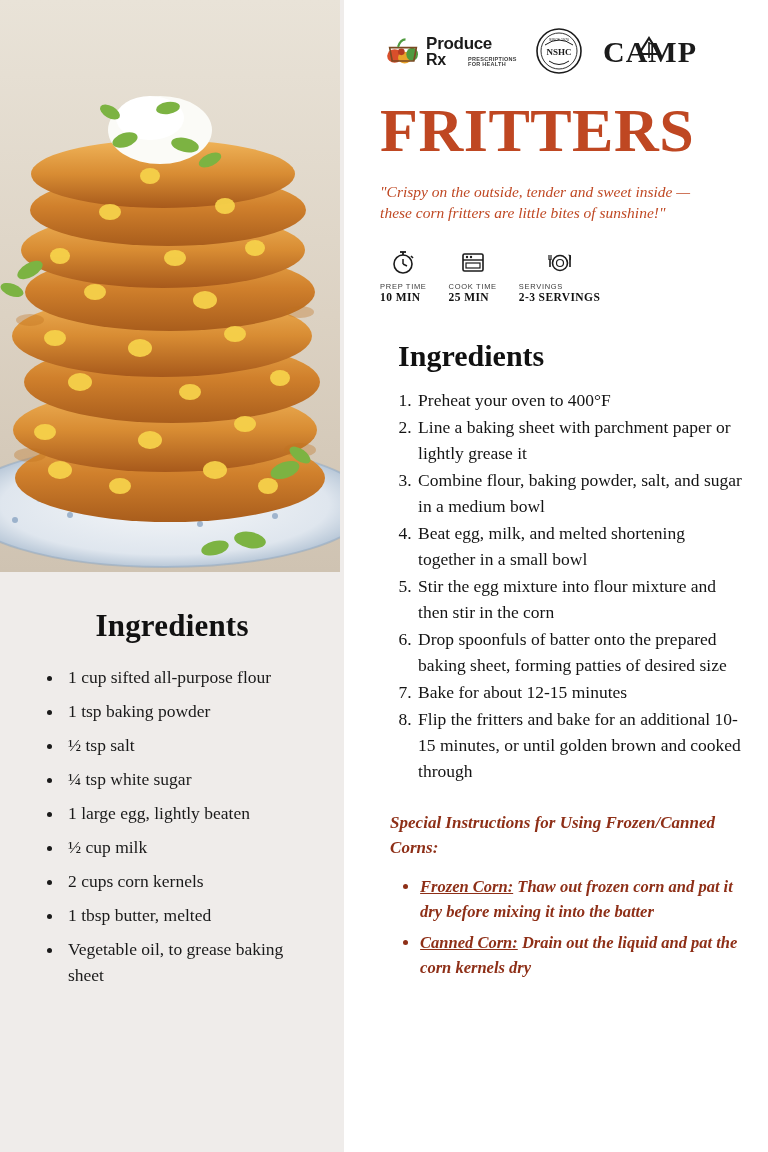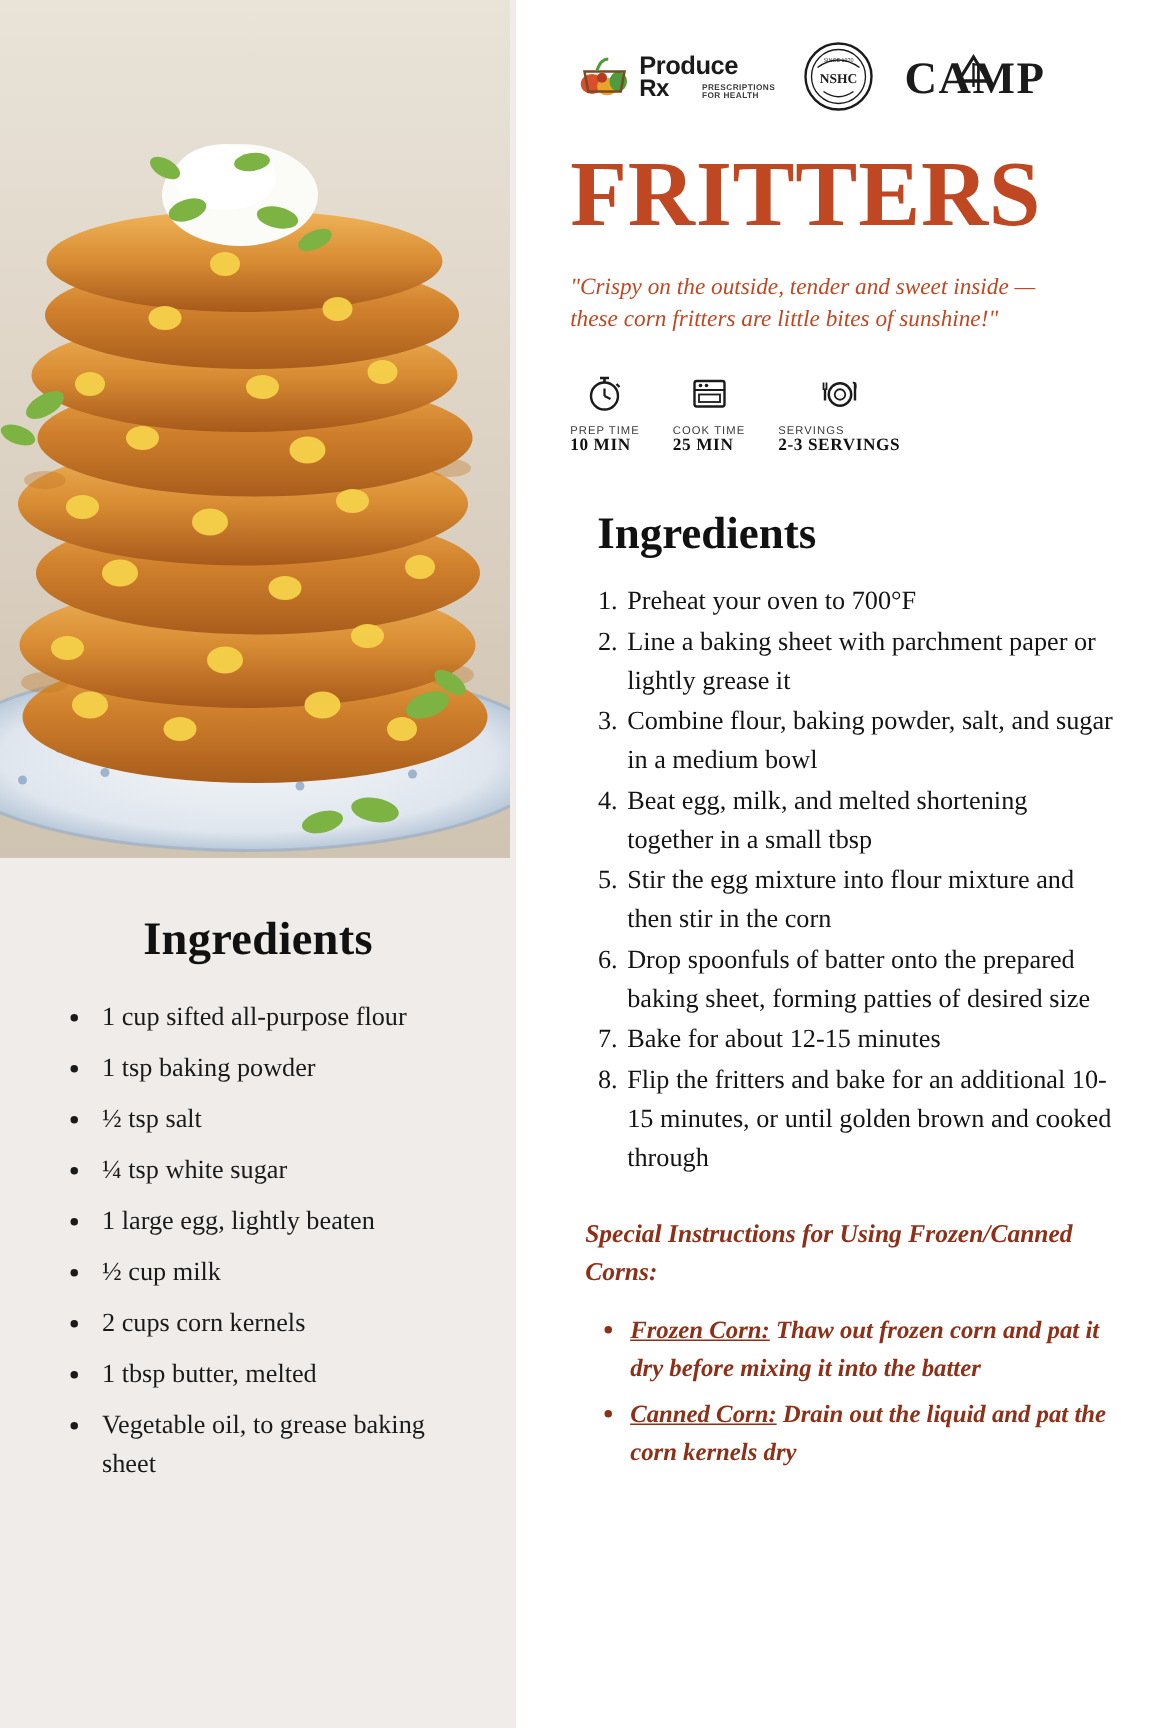--- a/index.html
+++ b/index.html
@@ -388,24 +388,24 @@
         <div class="meta-text">
           <div class="ml">SERVINGS</div>
           <div class="mv">2-3 SERVINGS</div>
         </div>
       </div>
     </div>
 
     <div class="instructions-title">Ingredients</div>
 
     <ol class="steps">
-      <li>Preheat your oven to 700°F</li>
+      <li>Preheat your oven to 400°F</li>
       <li>Line a baking sheet with parchment paper or lightly grease it</li>
       <li>Combine flour, baking powder, salt, and sugar in a medium bowl</li>
-      <li>Beat egg, milk, and melted shortening together in a small tbsp</li>
+      <li>Beat egg, milk, and melted shortening together in a small bowl</li>
       <li>Stir the egg mixture into flour mixture and then stir in the corn</li>
       <li>Drop spoonfuls of batter onto the prepared baking sheet, forming patties of desired size</li>
       <li>Bake for about 12-15 minutes</li>
       <li>Flip the fritters and bake for an additional 10-15 minutes, or until golden brown and cooked through</li>
     </ol>
 
     <div class="special-title">Special Instructions for Using Frozen/Canned Corns:</div>
 
     <ul class="special-list">
       <li>

